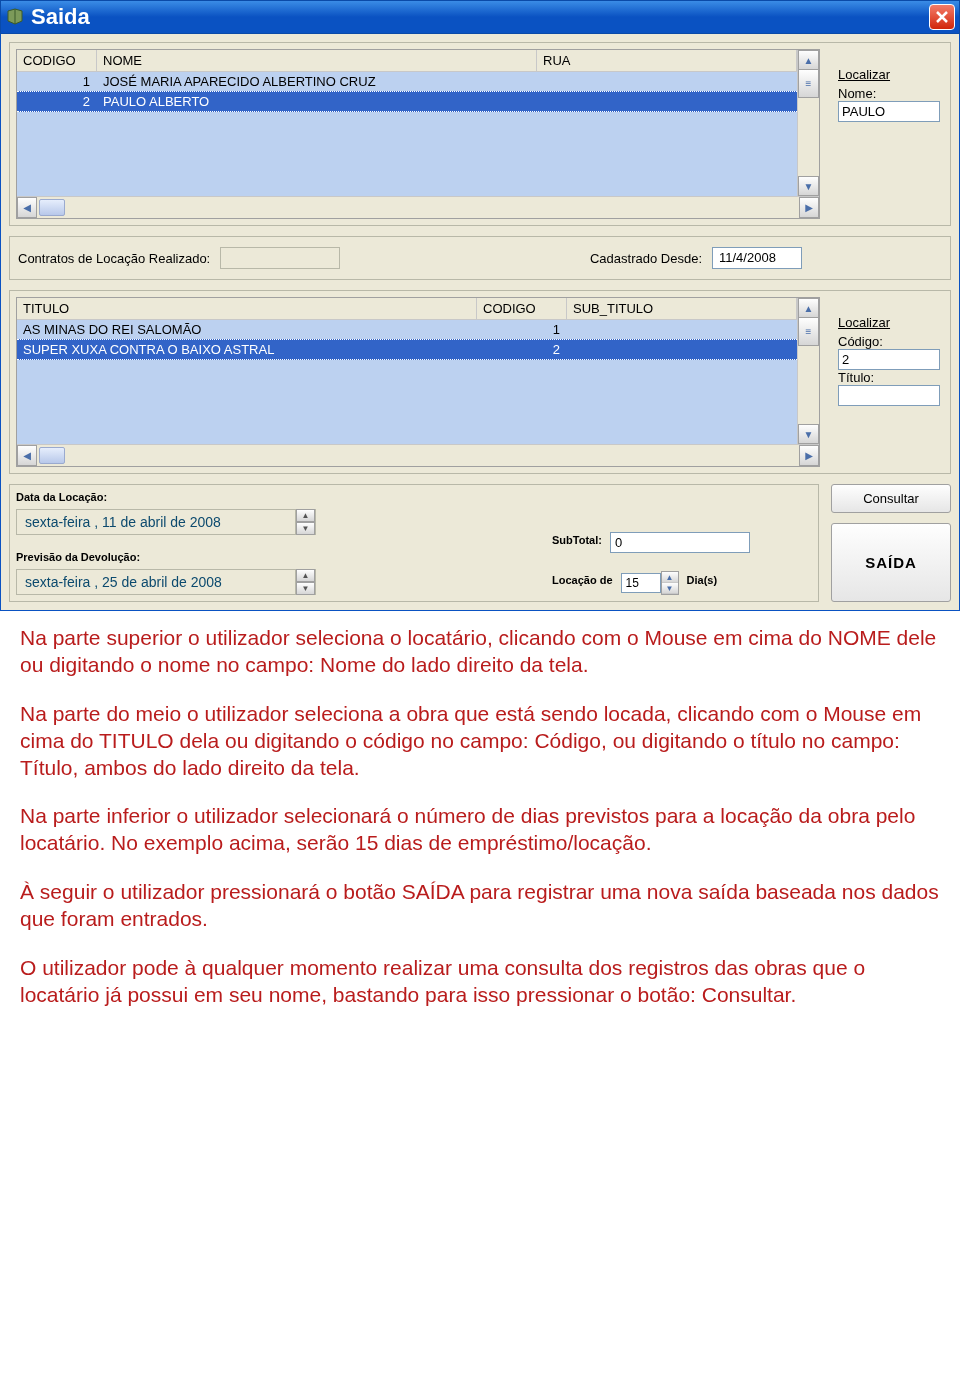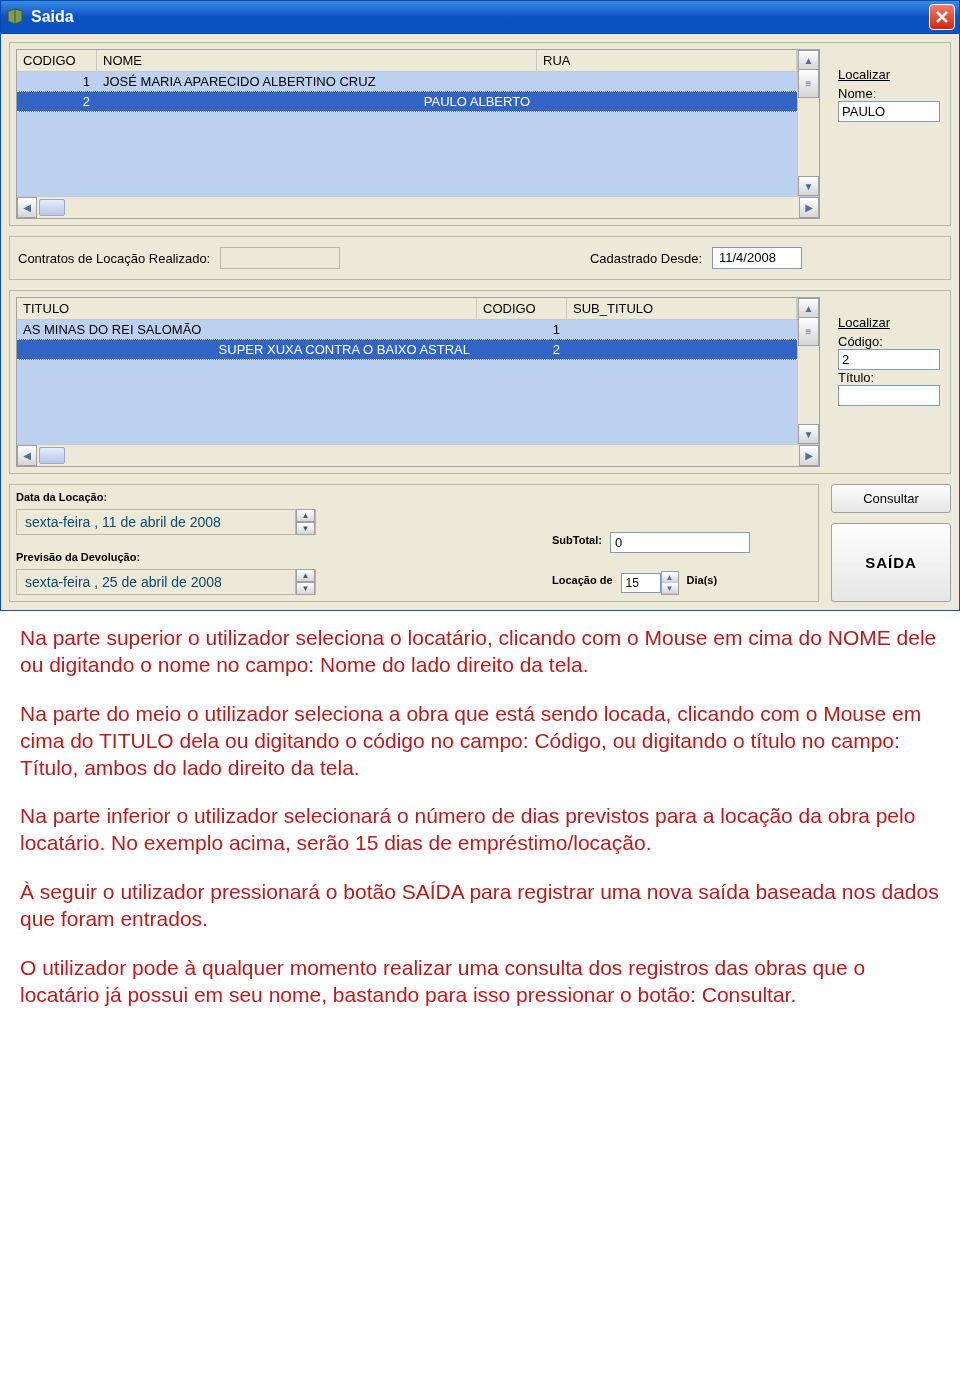--- a/index.html
+++ b/index.html
@@ -2,21 +2,21 @@
 <html><head>
 <meta charset="utf-8">
 <style>
   * { box-sizing: border-box; }
   body { margin: 0; font-family: Tahoma, Arial, sans-serif; background: #fff; width: 960px; }
 
   
   .titlebar {
     background: linear-gradient(to bottom, #3a8ce6 0%, #0a52c2 50%, #0a52c2 100%);
     height: 34px; display: flex; align-items: center; padding: 0 4px;
-    color: #fff; font-weight: bold; font-size: 16px;
+    color: #fff; font-weight: bold; font-size: 22px;
     border: 1px solid #0a4aa8;
   }
   .titlebar .icon { width: 20px; height: 20px; margin-right: 6px; display:flex;align-items:center;justify-content:center;}
   .titlebar .spacer { flex:1; }
   .titlebar .close {
     width: 26px; height: 26px; background: linear-gradient(to bottom,#f47c6a,#d1260a);
     border: 1px solid #fff; border-radius: 4px; display:flex;align-items:center;justify-content:center;
     color:#fff; font-weight:bold; font-size:16px;
   }
 
@@ -28,21 +28,21 @@
 
   
   .gridwrap { display:flex; gap:14px; }
   .gridbox { flex:1; border:1px solid #a0a0a0; background:#fff; position:relative; height:160px; display:flex; flex-direction:column;}
   .gridhead { display:flex; background:#ece9d8; border-bottom:1px solid #c8c8c8; font-size:13px; }
   .gridhead .col { padding:3px 6px; border-right:1px solid #c8c8c8; }
   .gridbody { flex:1; background:#fff; overflow:hidden;}
   .gridrow { display:flex; font-size:13px; }
   .gridrow .cell { padding:2px 6px; border-right:1px solid transparent; color:#000; }
   .gridrow.sel { background:#3264c8; color:#fff; border-top:1px dotted #fff; border-bottom:1px dotted #fff;}
-  .gridrow.sel .cell { color:#fff;text-align:right; }
+  .gridrow.sel .cell { color:#fff; }
   .gridrow.norm { background:#bcd1f0; }
   .gridblank { flex:1; background:#bcd1f0; }
   .vscroll { width:22px; background:#ece9d8; border-left:1px solid #c8c8c8; display:flex; flex-direction:column;}
   .vscroll .btn { height:20px; border:1px solid #a0a0a0; background:linear-gradient(to bottom,#fefefe,#d6d6d6); display:flex;align-items:center;justify-content:center;font-size:10px;color:#4a6ea9;}
   .vscroll .track{flex:1;}
   .hscroll { height:22px; background:#ece9d8; border-top:1px solid #c8c8c8; display:flex;}
   .hscroll .btn { width:20px; border:1px solid #a0a0a0; background:linear-gradient(to bottom,#fefefe,#d6d6d6); display:flex;align-items:center;justify-content:center;font-size:10px;color:#4a6ea9;}
   .hscroll .thumb{width:26px;border:1px solid #9aaacf;background:linear-gradient(to bottom,#e6eefc,#b8c8ea);border-radius:2px;margin:2px;}
   .hscroll .track{flex:1;}
 

